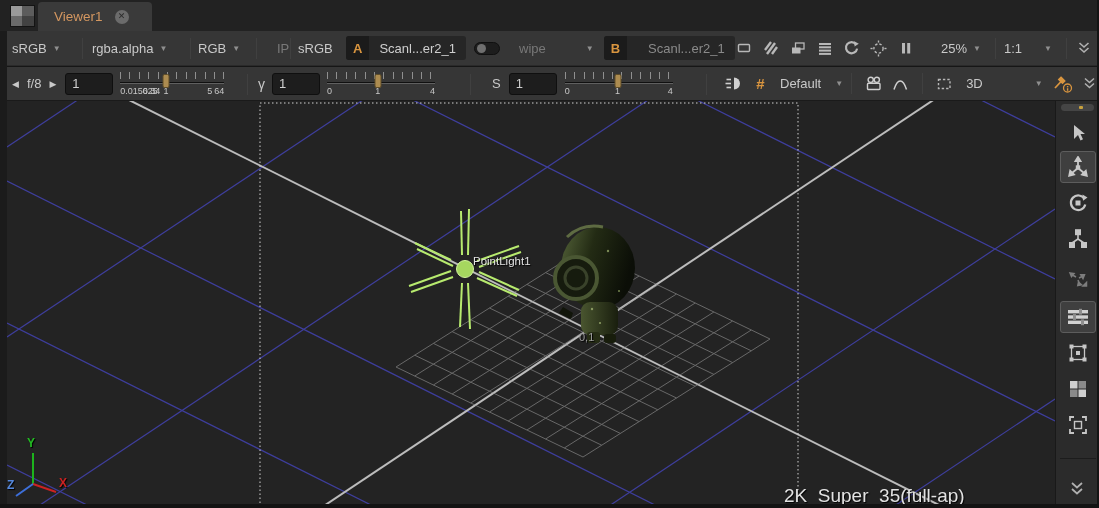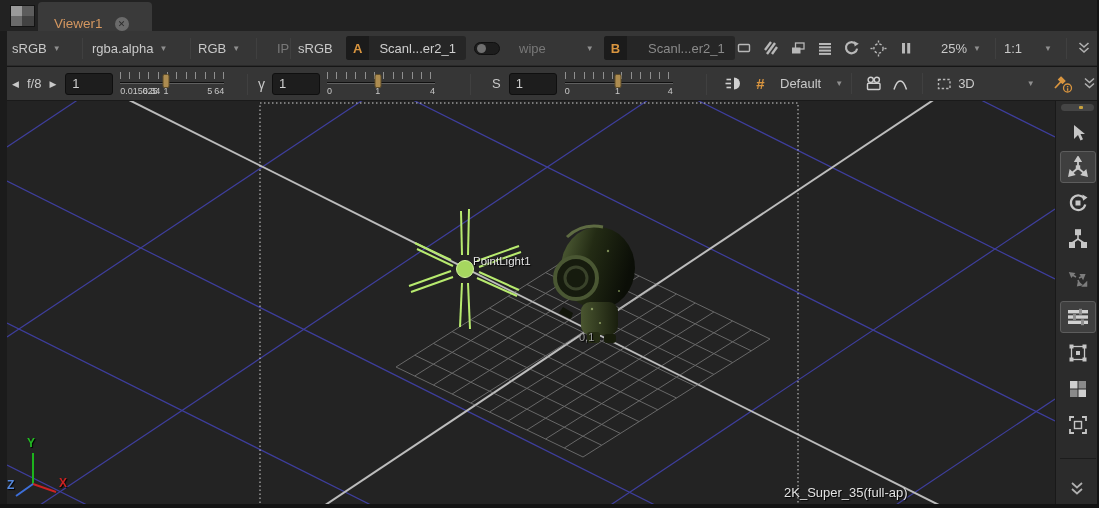--- a/index.html
+++ b/index.html
@@ -6,21 +6,21 @@
   *{box-sizing:border-box;font-family:"Liberation Sans","DejaVu Sans",sans-serif;}
   .window{position:relative;width:1099px;height:508px;background:#161616;overflow:hidden;
           border-right:2px solid #141414;}
   
   .tabbar{position:absolute;left:0;top:0;width:100%;height:31px;background:#222;}
   .pane-icon{position:absolute;left:10px;top:5px;width:25px;height:22px;border:1px solid #131313;
              background:linear-gradient(90deg,#9a9a9a 0 50%,#5c5c5c 50% 100%);}
   .pane-icon::after{content:"";position:absolute;left:0;top:50%;width:100%;height:50%;
              background:linear-gradient(90deg,#6a6a6a 0 50%,#424242 50% 100%);}
   .tab{position:absolute;left:38px;top:2px;width:114px;height:29px;background:#3a3a3a;
-       border-radius:4px 4px 0 0;display:flex;align-items:flex-end;padding:0 10px 0 16px;}
+       border-radius:4px 4px 0 0;display:flex;align-items:center;padding:0 10px 0 16px;}
   .tab-title{color:#d49760;font-size:13.5px;}
   .tab-close{margin-left:12px;width:14px;height:14px;border-radius:50%;background:#6b6b6b;
              color:#2b2b2b;font-size:9px;font-weight:bold;display:flex;align-items:center;
              justify-content:center;line-height:1;}
   
   .row{position:absolute;left:0;width:100%;height:35px;background:#363636;}
   .row1{top:31px;border-bottom:1px solid #2a2a2a;}
   .row2{top:67px;height:34px;border-bottom:1px solid #1a1a1a;}
   .ritem{position:absolute;top:0;height:100%;display:flex;align-items:center;color:#c9c9c9;
          font-size:13px;white-space:nowrap;}
@@ -51,21 +51,21 @@
   .slbl{position:absolute;top:17px;font-size:9px;color:#c8c8c8;}
   .greek{font-size:14px;color:#c9c9c9;}
   .guides-hash{color:#d9953f;font-weight:bold;font-size:15px;}
   
   .viewport{position:absolute;left:7px;top:101px;width:1048px;height:428px;background:#232323;overflow:hidden;}
   .leftstrip{position:absolute;left:0;top:31px;width:7px;height:477px;background:#1b1b1b;}
   .bottomstrip{position:absolute;left:0;top:504px;width:100%;height:4px;background:#131313;z-index:40;}
   .vplabel{position:absolute;color:#e2e2e2;text-shadow:1px 1px 1px #000;}
   .lbl-light{left:466px;top:154px;font-size:11.5px;}
   .lbl-grid{left:572px;top:230px;font-size:11px;color:#9a9a9a;}
-  .lbl-format{left:777px;top:384px;font-size:13px;}
+  .lbl-format{left:777px;top:384px;font-size:19px;}
   .axis-lbl{position:absolute;font-size:12px;font-weight:bold;text-shadow:1px 1px 1px #000;}
   
   .rtools{position:absolute;left:1055px;top:101px;width:44px;height:407px;background:#2b2b2b;
           border-left:1px solid #191919;}
   .rt-handle{position:absolute;left:5px;top:3px;width:33px;height:7px;background:#454545;border-radius:4px;}
   .rt-handle::after{content:"";position:absolute;left:18px;top:2px;width:4px;height:3px;background:#c8a23e;border-radius:1px;}
   .rt-btn{position:absolute;left:4px;width:36px;height:32px;display:flex;align-items:center;
           justify-content:center;border-radius:3px;}
   .rt-btn.active{background:#3f3f3f;border:1px solid #5d5d5d;}
   .rt-sep{position:absolute;left:4px;top:357px;width:36px;height:1px;background:#1c1c1c;}
@@ -277,21 +277,21 @@
         <svg width="17" height="16">
             <path d="M2 13.5 C5.5 2, 11 2, 14.5 13.5" fill="none" stroke="#cfcfcf" stroke-width="1.5"></path>
           </svg>
       </div>
       <div class="sep" style="position:static;margin:0 8px;height:21px"></div>
       <div class="ibtn">
         <svg width="17" height="16">
             <rect x="2.5" y="3.5" width="11.5" height="9" fill="none" stroke="#b8b8b8" stroke-width="1.4" stroke-dasharray="2.4 2"></rect>
           </svg>
       </div>
-      <div style="display:flex;align-items:center;">
+      <div style="display:flex;align-items:center;margin-left:8px">
         <span>3D</span>
           <span class="darr" style="margin-left:52px">▼</span>
       </div>
     </div>
     <div class="ritem" style="left:1052px">
       <svg width="22" height="20">
           <g stroke="#d9953f" stroke-width="1.8" fill="none">
             <path d="M3 14 L10 6.5"></path>
             <path d="M9 3.5 L12.5 7 L10.5 9 L7 5.5 Z" fill="#d9953f"></path>
           </g>

